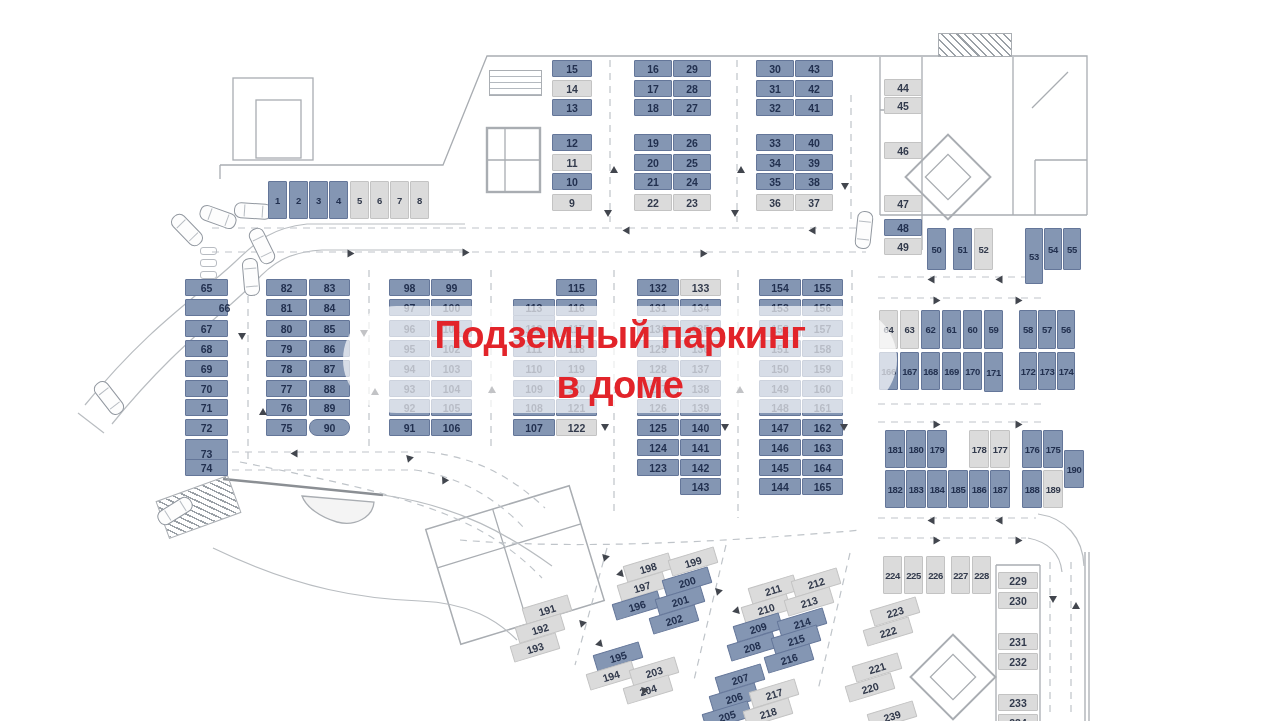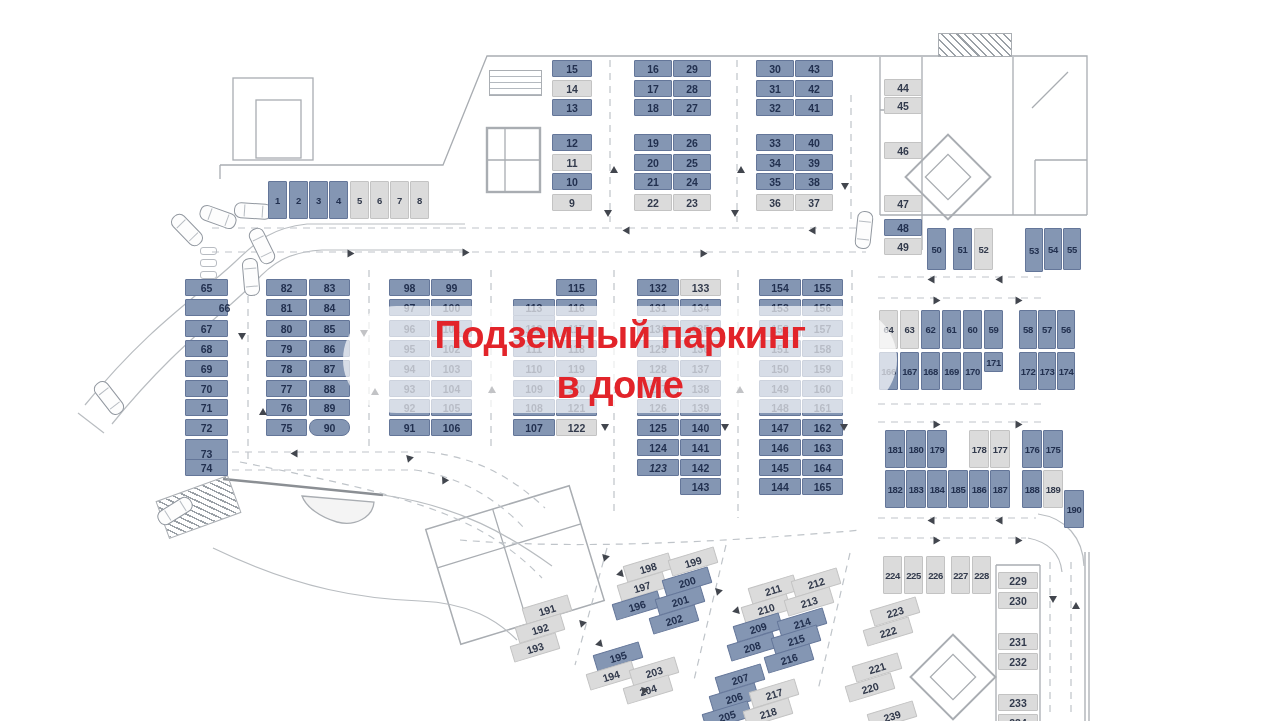--- a/index.html
+++ b/index.html
@@ -140,21 +140,21 @@
       <div class="stall taken narrow" style="left: 410px; top: 181px; width: 19px; height: 38px;">8</div>
       <div class="stall taken" style="left: 884px; top: 79px; width: 38px; height: 17px;">44</div>
       <div class="stall taken" style="left: 884px; top: 97px; width: 38px; height: 17px;">45</div>
       <div class="stall taken" style="left: 884px; top: 142px; width: 38px; height: 17px;">46</div>
       <div class="stall taken" style="left: 884px; top: 195px; width: 38px; height: 17px;">47</div>
       <div class="stall free" style="left: 884px; top: 219px; width: 38px; height: 17px;">48</div>
       <div class="stall taken" style="left: 884px; top: 238px; width: 38px; height: 17px;">49</div>
       <div class="stall free narrow" style="left: 927px; top: 228px; width: 19px; height: 42px;">50</div>
       <div class="stall free narrow" style="left: 953px; top: 228px; width: 19px; height: 42px;">51</div>
       <div class="stall taken narrow" style="left: 974px; top: 228px; width: 19px; height: 42px;">52</div>
-      <div class="stall free narrow" style="left: 1025px; top: 228px; width: 18px; height: 44px;">53</div>
+      <div class="stall free narrow" style="left: 1025px; top: 228px; width: 18px; height: 56px;">53</div>
       <div class="stall free narrow" style="left: 1044px; top: 228px; width: 18px; height: 42px;">54</div>
       <div class="stall free narrow" style="left: 1063px; top: 228px; width: 18px; height: 42px;">55</div>
       <div class="stall free" style="left: 185px; top: 279px; width: 43px; height: 17px;">65</div>
       <div class="stall free" style="left: 185px; top: 299px; width: 43px; height: 17px; padding-left: 36px;">66</div>
       <div class="stall free" style="left: 185px; top: 320px; width: 43px; height: 17px;">67</div>
       <div class="stall free" style="left: 185px; top: 340px; width: 43px; height: 17px;">68</div>
       <div class="stall free" style="left: 185px; top: 360px; width: 43px; height: 17px;">69</div>
       <div class="stall free" style="left: 185px; top: 380px; width: 43px; height: 17px;">70</div>
       <div class="stall free" style="left: 185px; top: 399px; width: 43px; height: 17px;">71</div>
       <div class="stall free" style="left: 185px; top: 419px; width: 43px; height: 17px;">72</div>
@@ -210,21 +210,21 @@
       <div class="stall taken" style="left: 556px; top: 419px; width: 41px; height: 17px;">122</div>
       <div class="stall free" style="left: 637px; top: 279px; width: 42px; height: 17px;">132</div>
       <div class="stall free" style="left: 637px; top: 299px; width: 42px; height: 17px;">131</div>
       <div class="stall free" style="left: 637px; top: 320px; width: 42px; height: 17px;">130</div>
       <div class="stall free" style="left: 637px; top: 340px; width: 42px; height: 17px;">129</div>
       <div class="stall free" style="left: 637px; top: 360px; width: 42px; height: 17px;">128</div>
       <div class="stall free" style="left: 637px; top: 380px; width: 42px; height: 17px;">127</div>
       <div class="stall free" style="left: 637px; top: 399px; width: 42px; height: 17px;">126</div>
       <div class="stall free" style="left: 637px; top: 419px; width: 42px; height: 17px;">125</div>
       <div class="stall free" style="left: 637px; top: 439px; width: 42px; height: 17px;">124</div>
-      <div class="stall free" style="left: 637px; top: 459px; width: 42px; height: 17px; font-style: italic;">123</div>
+      <div class="stall free" style="left: 637px; top: 459px; width: 42px; height: 17px;">123</div>
       <div class="stall taken" style="left: 680px; top: 279px; width: 41px; height: 17px;">133</div>
       <div class="stall free" style="left: 680px; top: 299px; width: 41px; height: 17px;">134</div>
       <div class="stall free" style="left: 680px; top: 320px; width: 41px; height: 17px;">135</div>
       <div class="stall free" style="left: 680px; top: 340px; width: 41px; height: 17px;">136</div>
       <div class="stall free" style="left: 680px; top: 360px; width: 41px; height: 17px;">137</div>
       <div class="stall free" style="left: 680px; top: 380px; width: 41px; height: 17px;">138</div>
       <div class="stall free" style="left: 680px; top: 399px; width: 41px; height: 17px;">139</div>
       <div class="stall free" style="left: 680px; top: 419px; width: 41px; height: 17px;">140</div>
       <div class="stall free" style="left: 680px; top: 439px; width: 41px; height: 17px;">141</div>
       <div class="stall free" style="left: 680px; top: 459px; width: 41px; height: 17px;">142</div>
@@ -258,40 +258,40 @@
       <div class="stall free narrow" style="left: 963px; top: 310px; width: 19px; height: 39px;">60</div>
       <div class="stall free narrow" style="left: 984px; top: 310px; width: 19px; height: 39px;">59</div>
       <div class="stall free narrow" style="left: 1019px; top: 310px; width: 18px; height: 39px;">58</div>
       <div class="stall free narrow" style="left: 1038px; top: 310px; width: 18px; height: 39px; text-align: center;">57</div>
       <div class="stall free narrow" style="left: 1057px; top: 310px; width: 18px; height: 39px;">56</div>
       <div class="stall free narrow" style="left: 879px; top: 352px; width: 19px; height: 38px;">166</div>
       <div class="stall free narrow" style="left: 900px; top: 352px; width: 19px; height: 38px;">167</div>
       <div class="stall free narrow" style="left: 921px; top: 352px; width: 19px; height: 38px;">168</div>
       <div class="stall free narrow" style="left: 942px; top: 352px; width: 19px; height: 38px;">169</div>
       <div class="stall free narrow" style="left: 963px; top: 352px; width: 19px; height: 38px;">170</div>
-      <div class="stall free narrow" style="left: 984px; top: 352px; width: 19px; height: 20px;">171</div>
+      <div class="stall free narrow" style="left: 984px; top: 352px; width: 19px; height: 40px;">171</div>
       <div class="stall free narrow" style="left: 1019px; top: 352px; width: 18px; height: 38px;">172</div>
       <div class="stall free narrow" style="left: 1038px; top: 352px; width: 18px; height: 38px;">173</div>
       <div class="stall free narrow" style="left: 1057px; top: 352px; width: 18px; height: 38px;">174</div>
       <div class="stall free narrow" style="left: 885px; top: 430px; width: 20px; height: 38px;">181</div>
       <div class="stall free narrow" style="left: 906px; top: 430px; width: 20px; height: 38px;">180</div>
       <div class="stall free narrow" style="left: 927px; top: 430px; width: 20px; height: 38px;">179</div>
       <div class="stall taken narrow" style="left: 969px; top: 430px; width: 20px; height: 38px;">178</div>
       <div class="stall taken narrow" style="left: 990px; top: 430px; width: 20px; height: 38px;">177</div>
       <div class="stall free narrow" style="left: 1022px; top: 430px; width: 20px; height: 38px;">176</div>
       <div class="stall free narrow" style="left: 1043px; top: 430px; width: 20px; height: 38px;">175</div>
       <div class="stall free narrow" style="left: 885px; top: 470px; width: 20px; height: 38px;">182</div>
       <div class="stall free narrow" style="left: 906px; top: 470px; width: 20px; height: 38px;">183</div>
       <div class="stall free narrow" style="left: 927px; top: 470px; width: 20px; height: 38px;">184</div>
       <div class="stall free narrow" style="left: 948px; top: 470px; width: 20px; height: 38px;">185</div>
       <div class="stall free narrow" style="left: 969px; top: 470px; width: 20px; height: 38px;">186</div>
       <div class="stall free narrow" style="left: 990px; top: 470px; width: 20px; height: 38px;">187</div>
       <div class="stall free narrow" style="left: 1022px; top: 470px; width: 20px; height: 38px;">188</div>
       <div class="stall taken narrow" style="left: 1043px; top: 470px; width: 20px; height: 38px;">189</div>
-      <div class="stall free narrow" style="left: 1064px; top: 490px; width: 20px; height: 38px;">190</div>
+      <div class="stall free narrow" style="left: 1064px; top: 450px; width: 20px; height: 38px;">190</div>
       <div class="stall taken narrow" style="left: 883px; top: 556px; width: 19px; height: 38px;">224</div>
       <div class="stall taken narrow" style="left: 904px; top: 556px; width: 19px; height: 38px;">225</div>
       <div class="stall taken narrow" style="left: 926px; top: 556px; width: 19px; height: 38px;">226</div>
       <div class="stall taken narrow" style="left: 951px; top: 556px; width: 19px; height: 38px;">227</div>
       <div class="stall taken narrow" style="left: 972px; top: 556px; width: 19px; height: 38px;">228</div>
       <div class="stall taken" style="left: 998px; top: 572px; width: 40px; height: 17px;">229</div>
       <div class="stall taken" style="left: 998px; top: 592px; width: 40px; height: 17px;">230</div>
       <div class="stall taken" style="left: 998px; top: 633px; width: 40px; height: 17px;">231</div>
       <div class="stall taken" style="left: 998px; top: 653px; width: 40px; height: 17px;">232</div>
       <div class="stall taken" style="left: 998px; top: 694px; width: 40px; height: 17px;">233</div>

